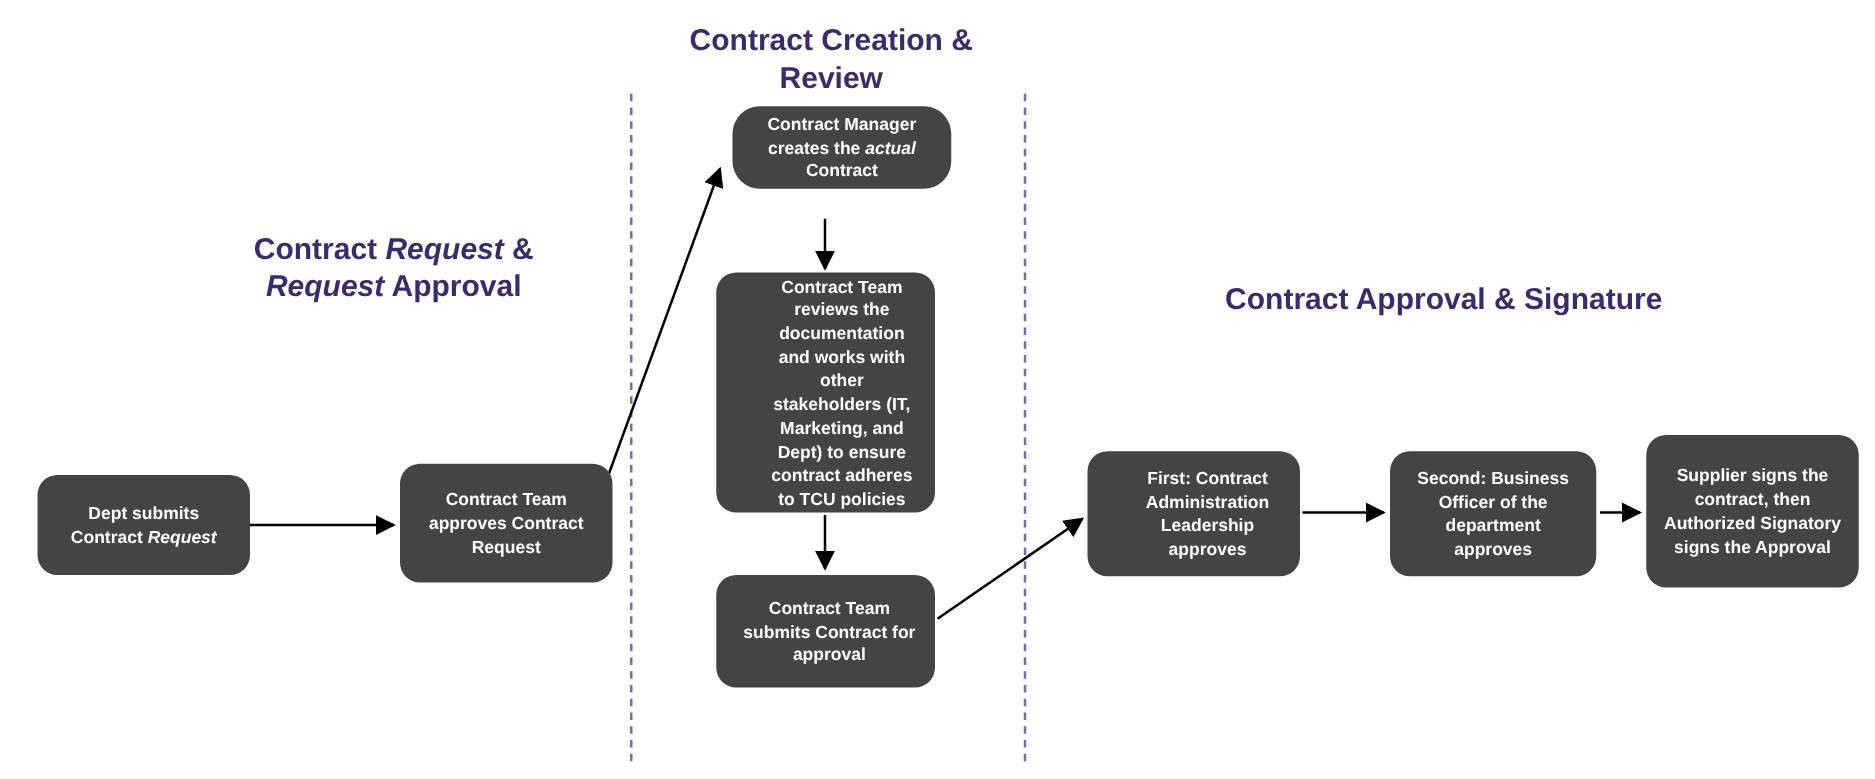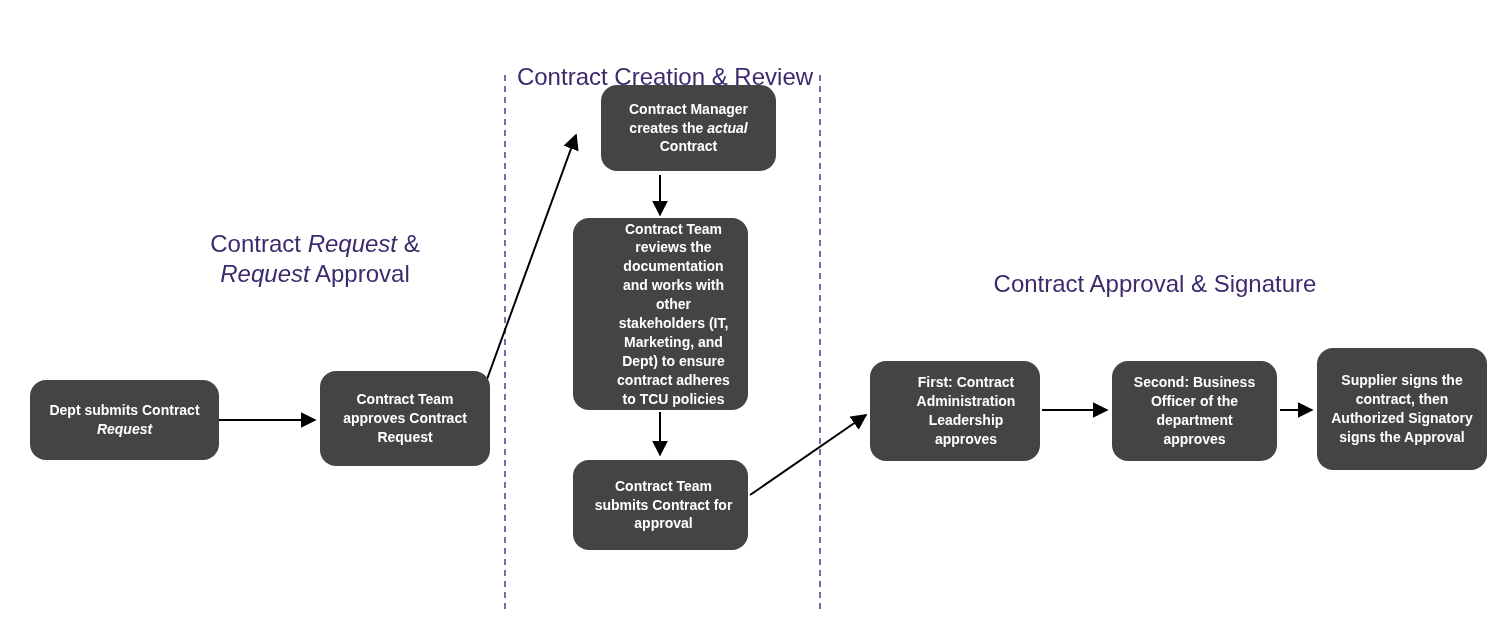--- a/index.html
+++ b/index.html
@@ -10,22 +10,21 @@
     font-family:"Segoe UI",Arial,Helvetica,sans-serif;
     background:#fff;
     overflow:hidden;
   }
   .section-title{
     position:absolute;
     color:#3d2a6d;
     font-size:24px;
     text-align:center;
     line-height:1.25;
-    font-weight:400;
-    margin-top:44px;
+    font-weight:700;
   }
   .section-title .ital{font-style:italic;}
   .node{
     position:absolute;
     background:#444444;
     color:#fff;
     border-radius:16px;
     font-size:14px;
     font-weight:700;
     display:flex;
@@ -68,29 +67,29 @@
 
 <div class="section-title" style="left:155px; top:185px; width:320px;text-align:center;">
   <span>Contract </span><span class="ital">Request</span><span> &amp; </span><br>
   <span class="ital">Request</span><span> Approval</span>
 </div>
 
 <div class="section-title" style="left:510px; top:18px; width:310px;">Contract Creation &amp; Review</div>
 
 <div class="section-title" style="left:920px; top:225px; width:470px;">Contract Approval &amp; Signature</div>
 
-<div class="node" style="left:30px; top:380px; width:189px; height:80px;">
+<div class="node" style="left:30px; top:380px; width:170px; height:80px;">
   <span>
     <span>Dept submits Contract </span><span class="ital">Request</span>
   </span>
 </div>
 
 <div class="node" style="left:320px; top:371px; width:170px; height:95px;">Contract Team approves Contract Request</div>
 
-<div class="node" style="left:601px; top:85px; width:175px; height:86px;">
+<div class="node" style="left:586px; top:85px; width:175px; height:66px;border-radius:22px;">
   <span>
     <span>Contract Manager creates the </span><span class="ital">actual</span><span> Contract</span>
   </span>
 </div>
 
 <div class="node" style="left:573px; top:218px; width:175px; height:192px;padding-left:40px;">Contract Team reviews the documentation and works with other stakeholders (IT, Marketing, and Dept) to ensure contract adheres to TCU policies</div>
 
 <div class="node" style="left:573px; top:460px; width:175px; height:90px;padding-left:20px;">Contract Team submits Contract for approval</div>
 
 <div class="node" style="left:870px; top:361px; width:170px; height:100px;padding-left:36px;">First: Contract Administration Leadership approves</div>

